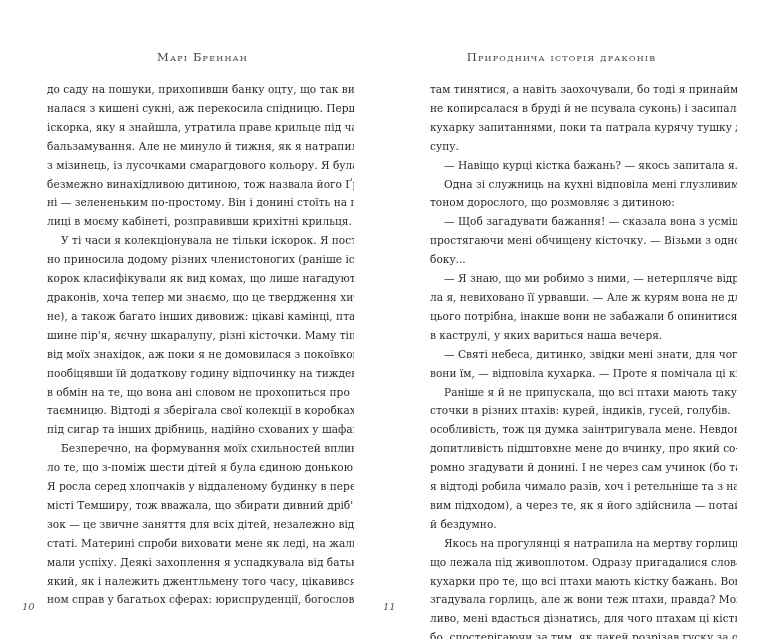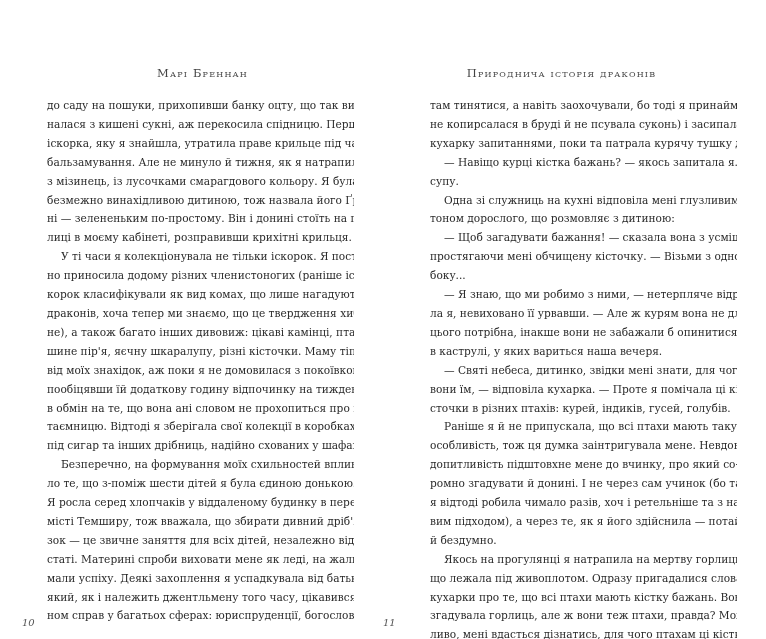--- a/index.html
+++ b/index.html
@@ -1,18 +1,18 @@
 <!DOCTYPE html>
 <html><head>
 <meta charset="utf-8">
 <style>
   html, body { margin:0; padding:0; }
   body { width:766px; height:639px; background:#fff; position:relative; overflow:hidden;
          font-family:"DejaVu Serif","Liberation Serif",serif; color:#2a2a2a; }
-  .page { position:absolute; top:16px; width:383px; height:600px; }
+  .page { position:absolute; top:0; width:383px; height:600px; }
   .page.left { left:0; }
   .page.right { left:383px; }
   .running-head { position:absolute; top:50px; left:0; right:0; text-align:center;
                   font-variant:small-caps; letter-spacing:1.2px; font-size:11.5px; color:#444; }
   .page.left .running-head { padding-left:22px; }
   .page.right .running-head { padding-right:26px; }
   .body { position:absolute; top:80px; width:307px; font-size:10.6px; line-height:18.9px;
           text-align:justify; text-align-last:justify; }
   .page.left .body { left:47px; }
   .page.right .body { left:47px; }
@@ -61,35 +61,35 @@
     </div>
   <div class="folio">10</div>
 </div>
 
 <div class="page right">
   <div class="running-head">Природнича історія драконів</div>
   <div class="body" id="right-body">
       <span class="line">там тинятися, а навіть заохочували, бо тоді я принаймні</span>
       <span class="line">не копирсалася в бруді й не псувала суконь) і засипала</span>
       <span class="line">кухарку запитаннями, поки та патрала курячу тушку для</span>
+      <span class="line last">супу.</span>
       <span class="line indent last">— Навіщо курці кістка бажань? — якось запитала я.</span>
-      <span class="line last">супу.</span>
       <span class="line indent">Одна зі служниць на кухні відповіла мені глузливим</span>
       <span class="line last">тоном дорослого, що розмовляє з дитиною:</span>
       <span class="line indent">— Щоб загадувати бажання! — сказала вона з усмішкою,</span>
       <span class="line">простягаючи мені обчищену кісточку. — Візьми з одного</span>
       <span class="line last">боку...</span>
       <span class="line indent">— Я знаю, що ми робимо з ними, — нетерпляче відрізa-</span>
       <span class="line">ла я, невиховано її урвавши. — Але ж курям вона не для</span>
       <span class="line">цього потрібна, інакше вони не забажали б опинитися</span>
       <span class="line last">в каструлі, у яких вариться наша вечеря.</span>
       <span class="line indent">— Святі небеса, дитинко, звідки мені знати, для чого</span>
       <span class="line">вони їм, — відповіла кухарка. — Проте я помічала ці кі-</span>
+      <span class="line indent">Раніше я й не припускала, що всі птахи мають таку</span>
       <span class="line last">сточки в різних птахів: курей, індиків, гусей, голубів.</span>
-      <span class="line indent">Раніше я й не припускала, що всі птахи мають таку</span>
       <span class="line">особливість, тож ця думка заінтригувала мене. Невдовзі</span>
       <span class="line">допитливість підштовхне мене до вчинку, про який со-</span>
       <span class="line">ромно згадувати й донині. І не через сам учинок (бо таке</span>
       <span class="line">я відтоді робила чимало разів, хоч і ретельніше та з науко-</span>
       <span class="line">вим підходом), а через те, як я його здійснила — потайки</span>
       <span class="line last">й бездумно.</span>
       <span class="line indent">Якось на прогулянці я натрапила на мертву горлицю,</span>
       <span class="line">що лежала під живоплотом. Одразу пригадалися слова</span>
       <span class="line">кухарки про те, що всі птахи мають кістку бажань. Вона не</span>
       <span class="line">згадувала горлиць, але ж вони теж птахи, правда? Мож-</span>

